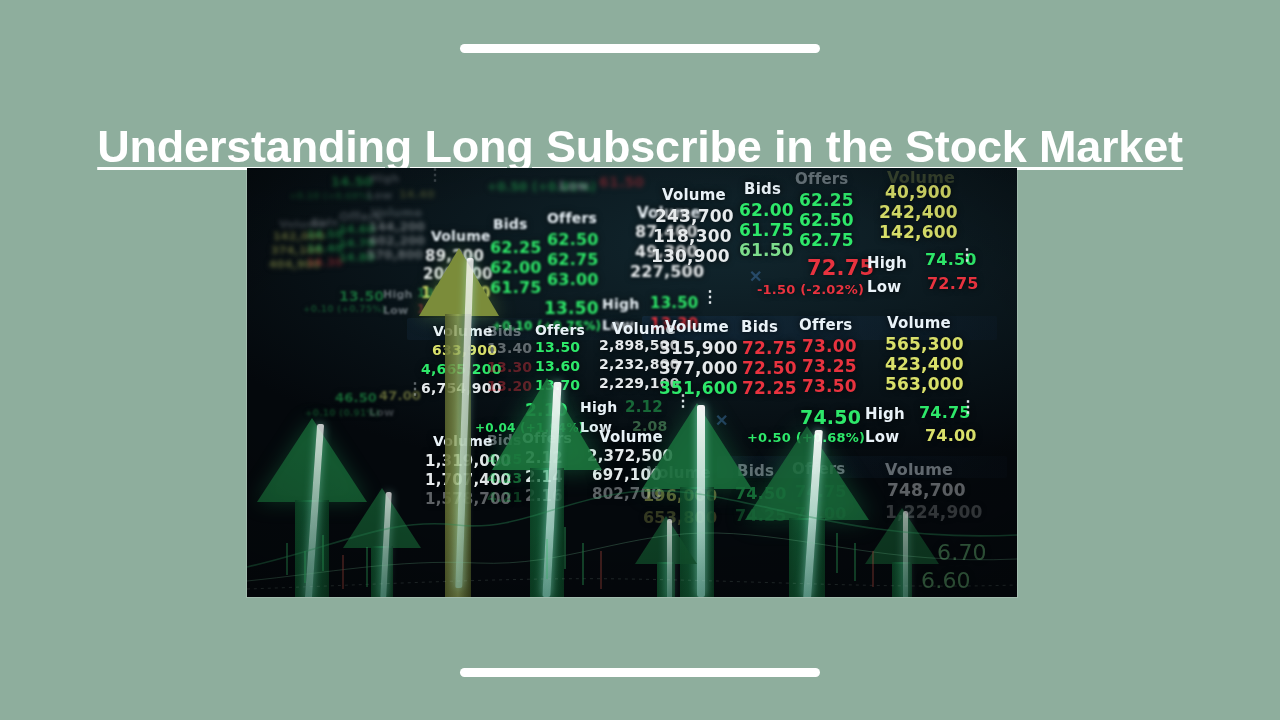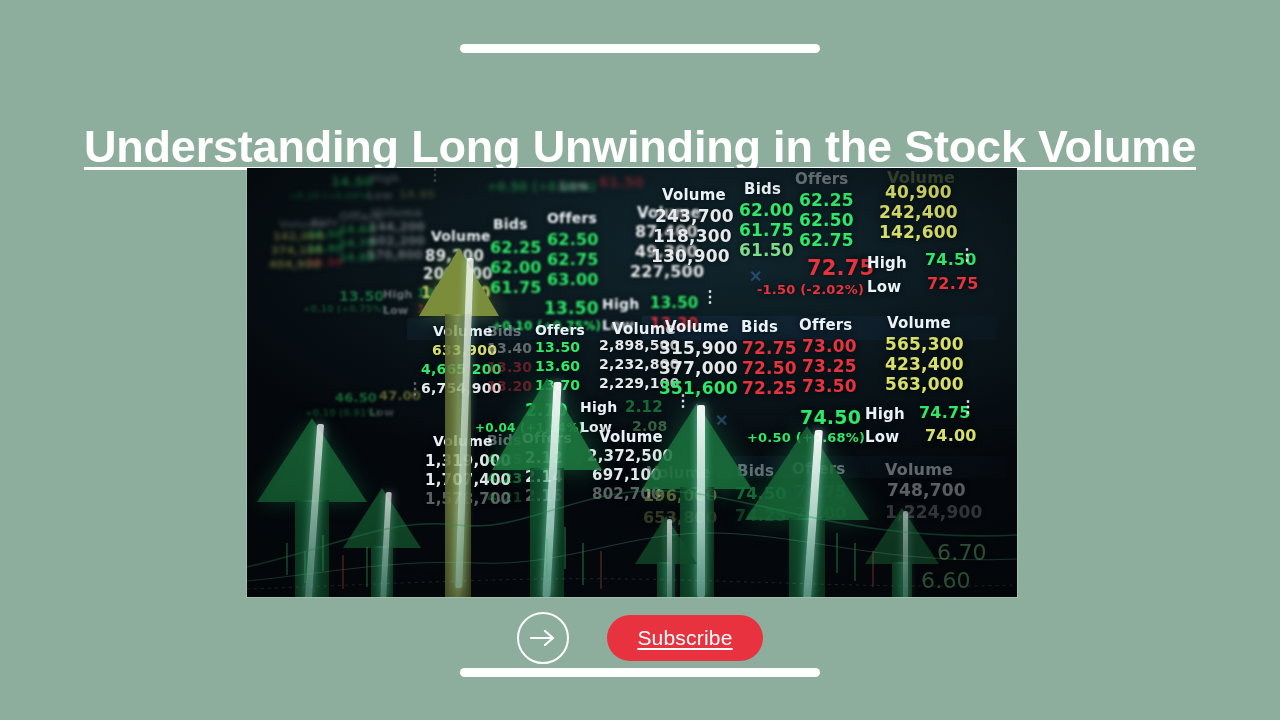--- a/index.html
+++ b/index.html
@@ -167,21 +167,21 @@
     letter-spacing: 0.2px;
   }
 </style>
 </head>
 <body>
 
 <div class="slide">
 
   <div class="rule rule-top"></div>
 
-  <h1 class="title"><u>Understanding Long Unwinding in the Stock Volume</u></h1>
+  <h1 class="title"><u>Understanding Long Subscribe in the Stock Market</u></h1>
 
   <div class="media">
     <div class="board"></div>
 
     <div class="band" style="left:395px; top:148px; width:355px; height:24px;"></div>
     <div class="band" style="left:160px; top:150px; width:225px; height:22px; opacity:.5;"></div>
     <div class="band" style="left:470px; top:288px; width:290px; height:22px; opacity:.45;"></div>
 
     <div class="q hdr blur" style="left:184px; top:60px; font-size:14px;">Volume</div>
     <div class="q hdr blur" style="left:246px; top:48px; font-size:14px;">Bids</div>
@@ -446,23 +446,15 @@
       <g stroke="#e05a4a" stroke-width="2" opacity=".5">
         <line x1="96" y1="108" x2="96" y2="142"></line>
           <line x1="354" y1="104" x2="354" y2="142"></line>
         <line x1="626" y1="104" x2="626" y2="140"></line>
       </g>
     </svg>
 
     <div style="position:absolute; inset:0; background:radial-gradient(120% 100% at 50% 45%, rgba(0,0,0,0) 40%, rgba(0,0,0,0.55) 100%); pointer-events:none;"></div>
   </div>
 
-  <div class="cta">
-    <div class="next-circle">
-      <svg width="26" height="18" viewBox="0 0 26 18">
-        <path d="M1 9 H22 M15 2 L23 9 L15 16" fill="none" stroke="#ffffff" stroke-width="2.2" stroke-linecap="round" stroke-linejoin="round"></path>
-      </svg>
-    </div>
-    <button class="subscribe">Subscribe</button>
-  </div>
 
   <div class="rule rule-bottom"></div>
 </div>
 
 </body></html>

